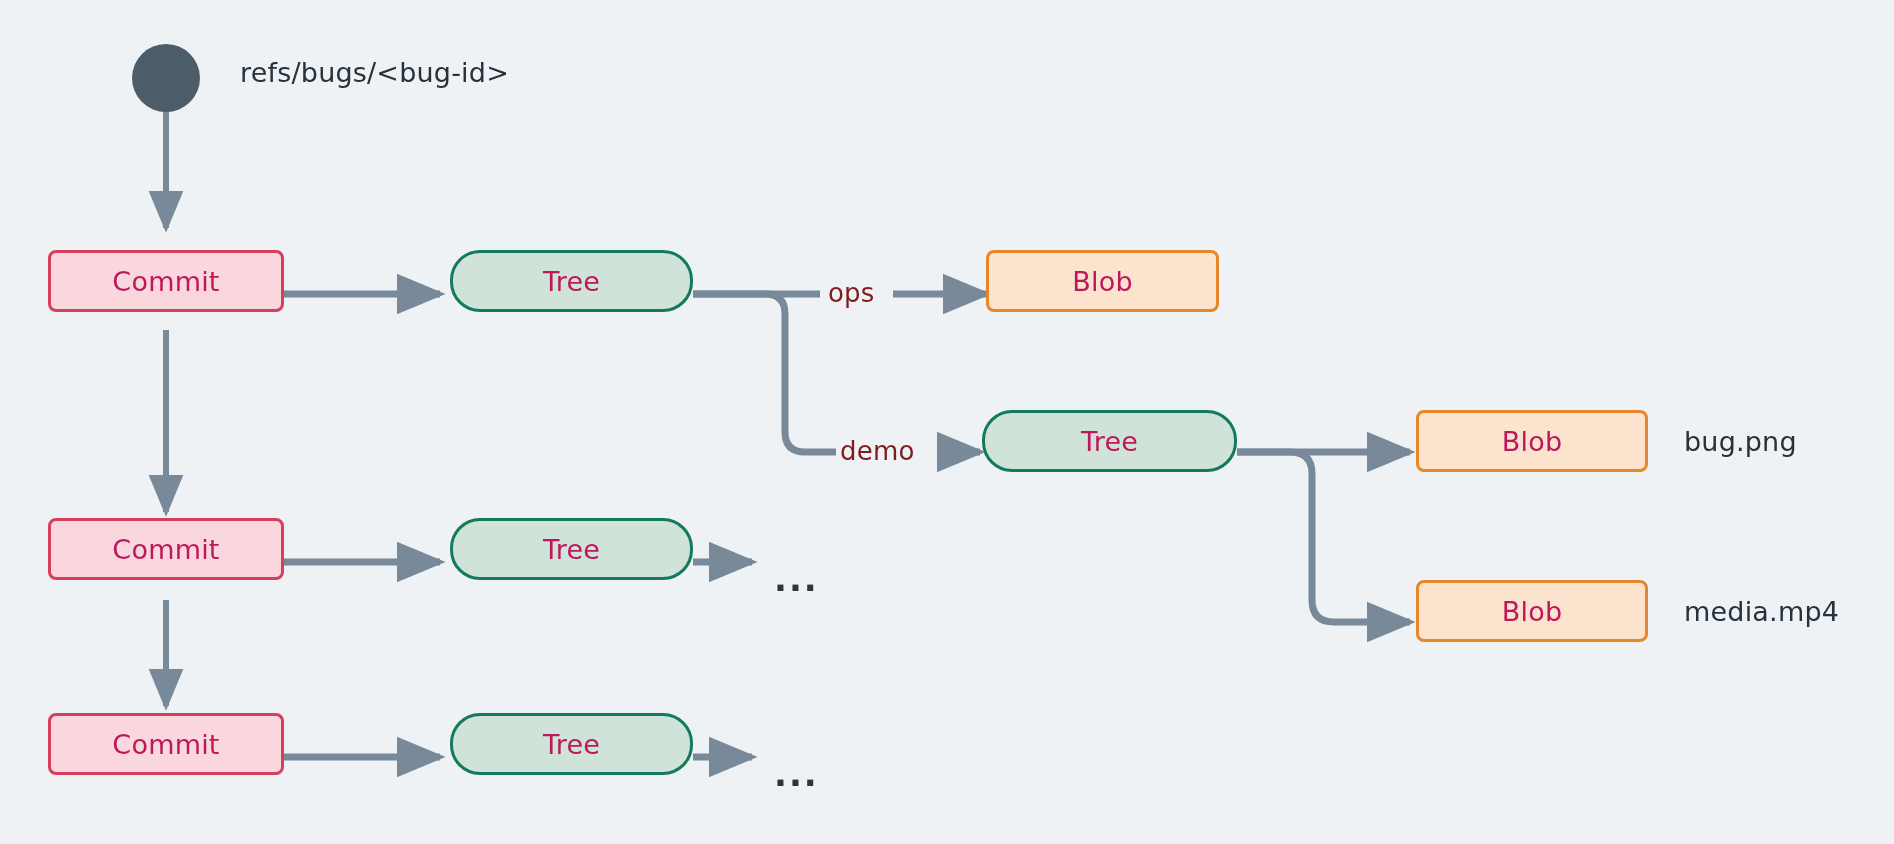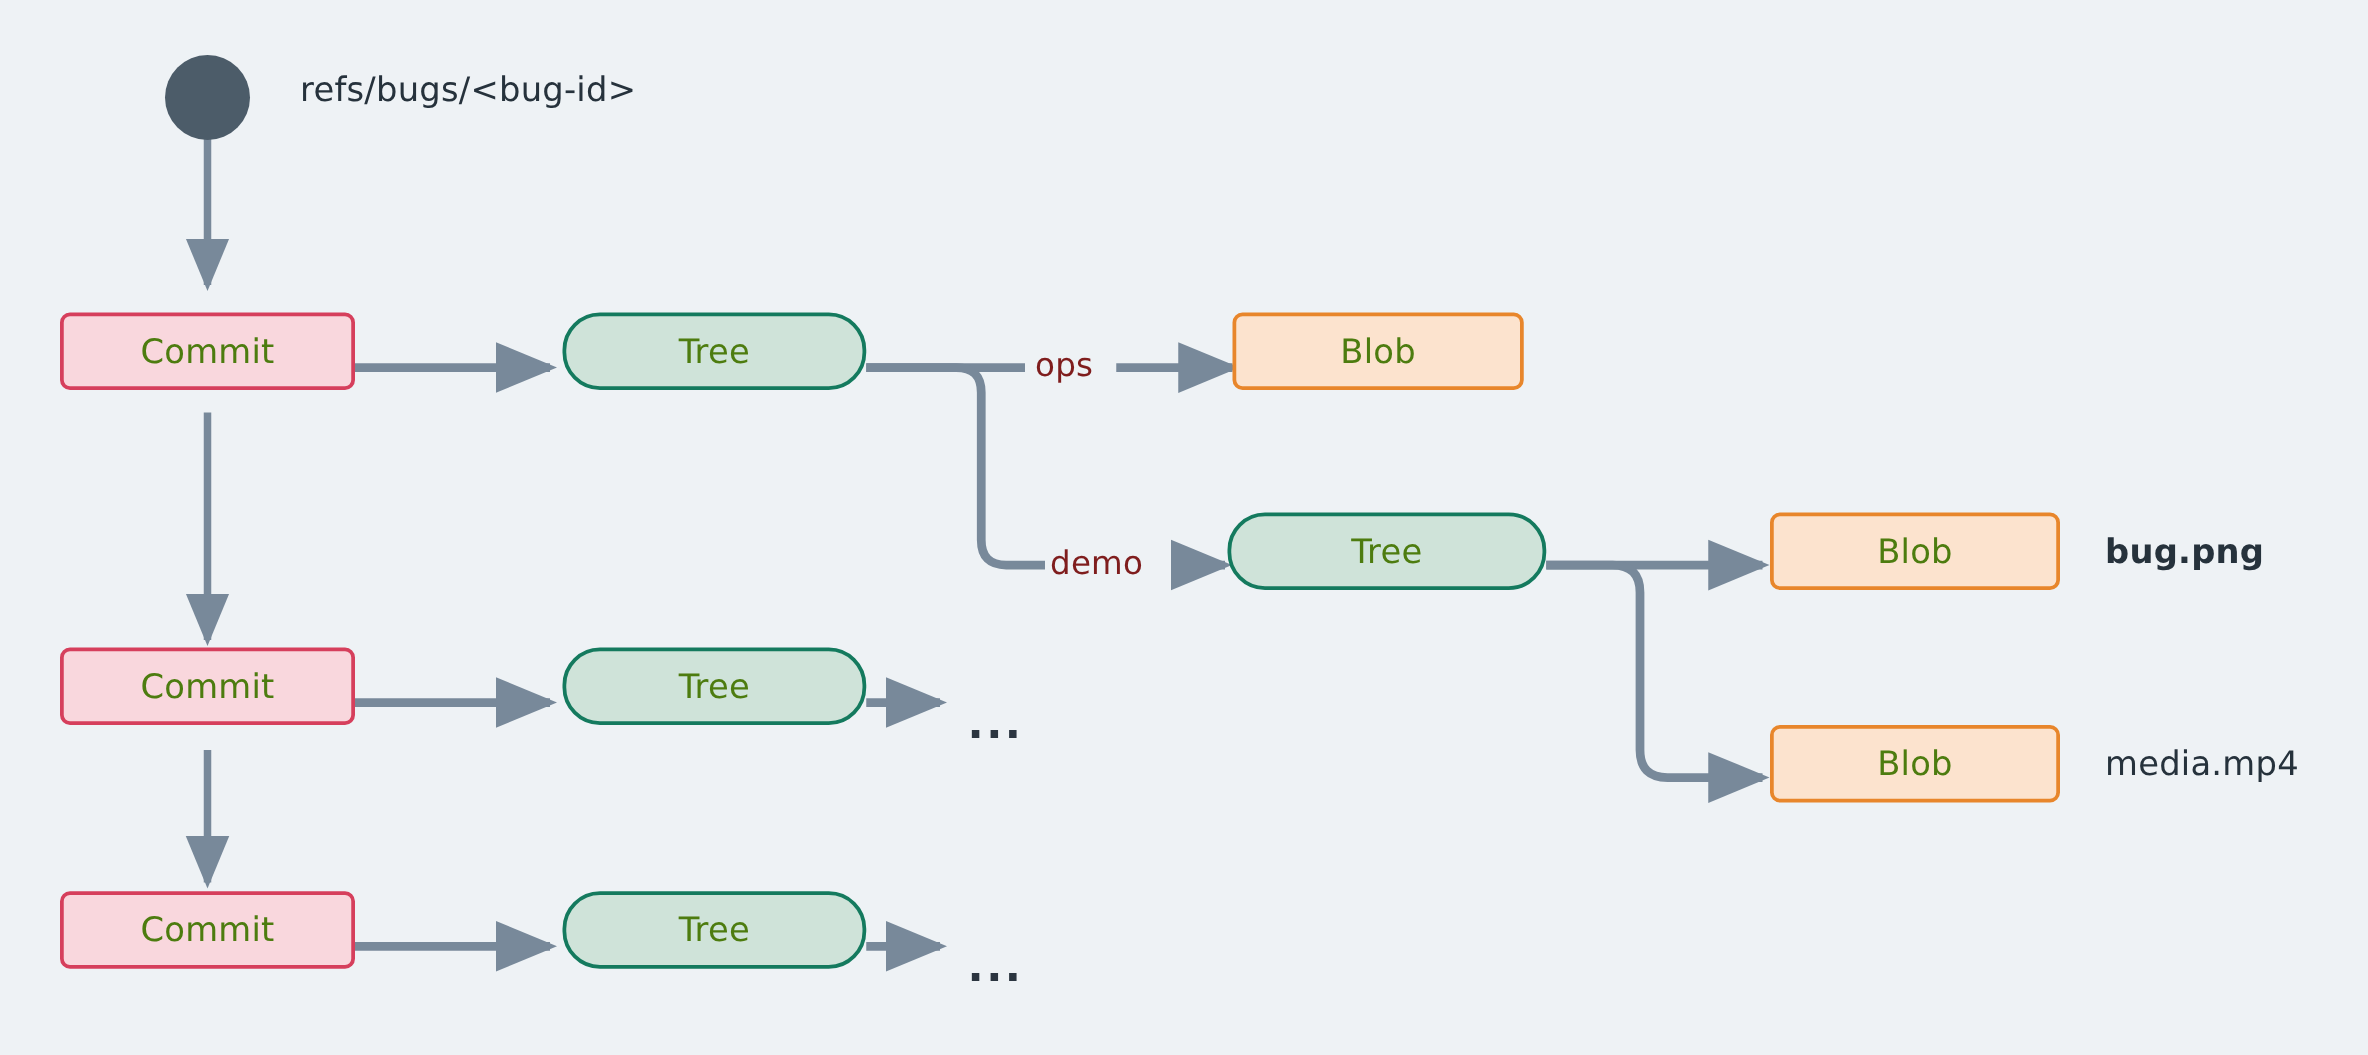--- a/index.html
+++ b/index.html
@@ -30,21 +30,21 @@
     position: absolute;
     box-sizing: border-box;
     display: flex;
     align-items: center;
     justify-content: center;
     border-radius: 8px;
     border-width: 3px;
     border-style: solid;
     font-size: 27px;
     letter-spacing: 0.2px;
-    color: #4d7c0f;
+    color: #be185d;
     white-space: nowrap;
   }
   .node-commit {
     background: #f9d7dd;
     border-color: #d63f5c;
   }
   .node-tree {
     background: #cfe3d9;
     border-color: #147a5e;
     border-radius: 30px;
@@ -139,19 +139,19 @@
   <div class="edge-label" style="left:824px; top:278px;">ops</div>
   <div class="edge-label" style="left:836px; top:436px;">demo</div>
 
   <div class="node node-blob" style="left:986px; top:250px; width:233px; height:62px;">Blob</div>
 
   <div class="node node-tree" style="left:982px; top:410px; width:255px; height:62px;">Tree</div>
 
   <div class="node node-blob" style="left:1416px; top:410px; width:232px; height:62px;">Blob</div>
   <div class="node node-blob" style="left:1416px; top:580px; width:232px; height:62px;">Blob</div>
 
-  <div class="plain-label" style="left:1684px; top:426px;font-weight:bold;">bug.png</div>
+  <div class="plain-label" style="left:1684px; top:426px;">bug.png</div>
   <div class="plain-label" style="left:1684px; top:596px;">media.mp4</div>
 
   <div class="ellipsis" style="left:774px; top:562px;">...</div>
   <div class="ellipsis" style="left:774px; top:757px;">...</div>
 
 </div>
 
 </body></html>

